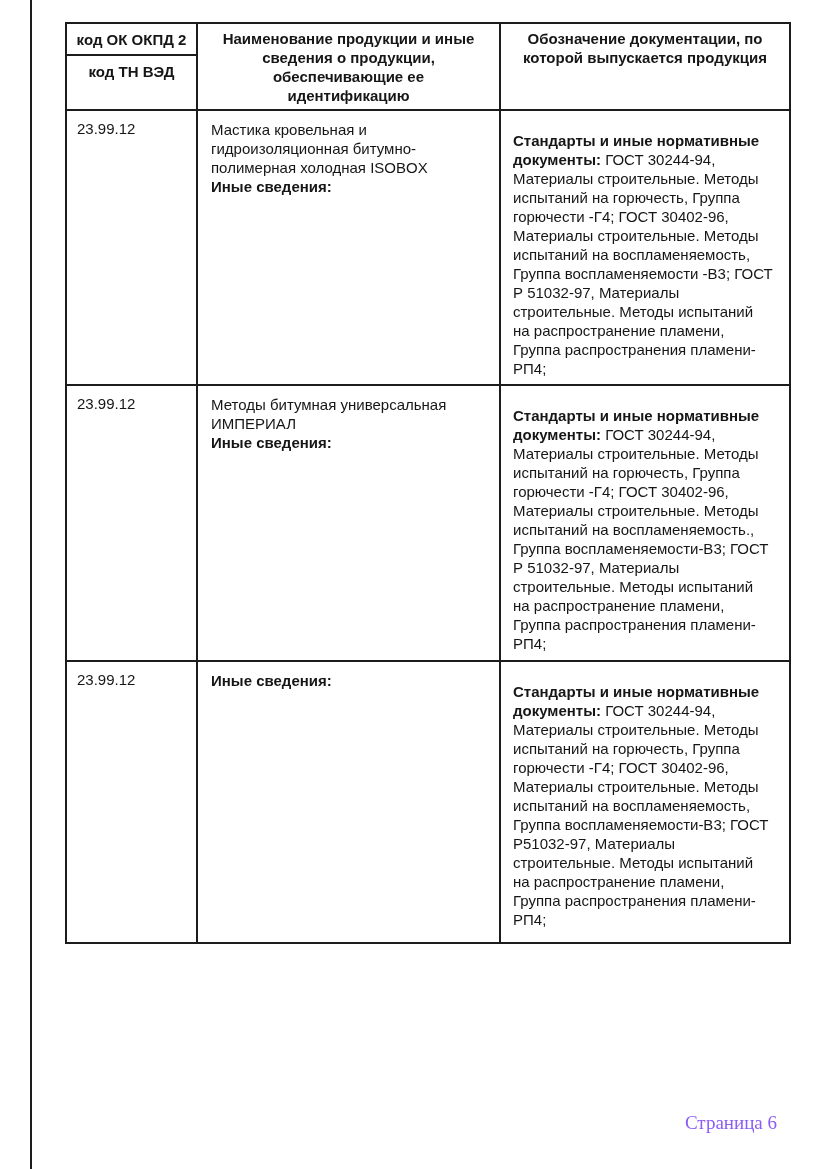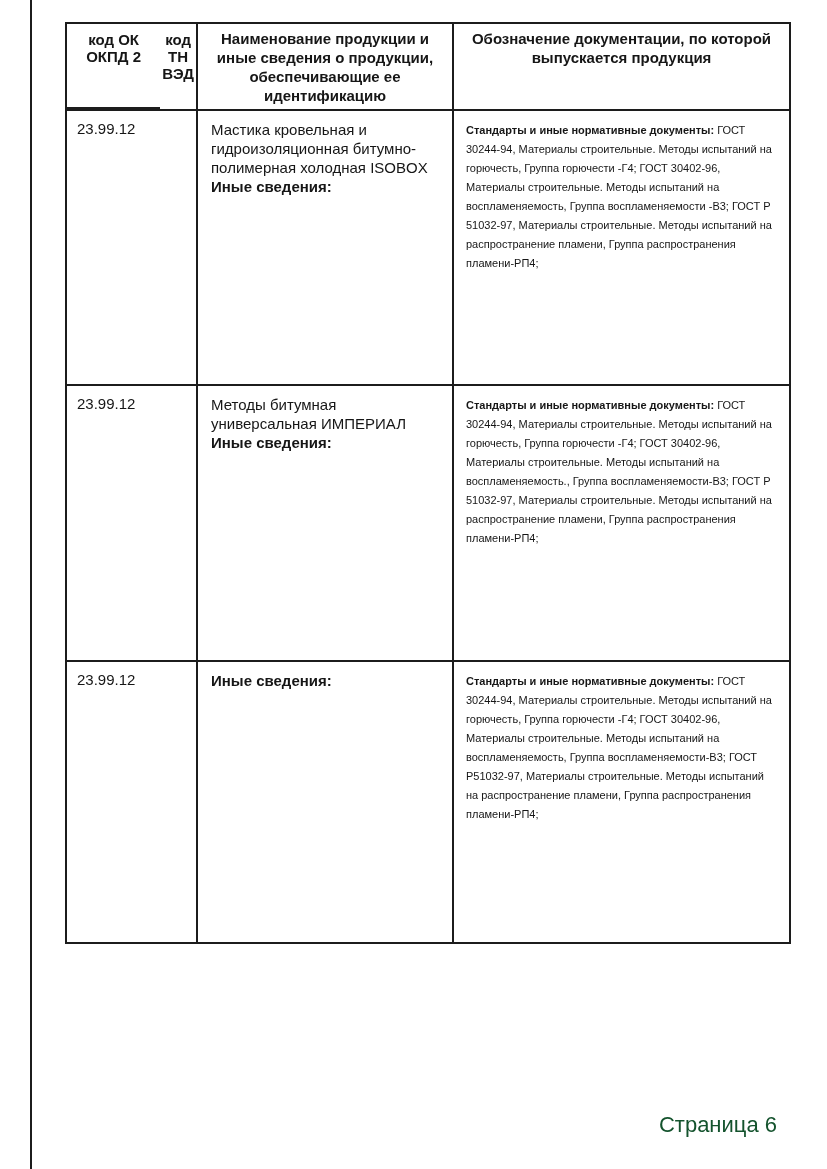--- a/index.html
+++ b/index.html
@@ -17,23 +17,23 @@
   }
   .doc-table {
     position:absolute; left:65px; top:22px; width:726px;
     border:2px solid #1c1c1c;
     background:#fff;
   }
   .thead { display:flex; border-bottom:2px solid #1c1c1c; }
   .trow  { display:flex; border-bottom:2px solid #1c1c1c; }
   .trow.last { border-bottom:none; }
   .c1 { width:131px; border-right:2px solid #1c1c1c; }
-  .c2 { width:256px; border-right:2px solid #1c1c1c; }
+  .c2 { width:303px; border-right:2px solid #1c1c1c; }
   .c3 { flex:1; }
-  .thead .c1 { display:flex; flex-direction:row; }
+  .thead .c1 { display:flex; flex-direction:column; }
   .hc1-top {
     border-bottom:2px solid #1c1c1c;
     font-weight:bold; font-size:15px; text-align:center;
     padding:7px 2px 6px 2px;
   }
   .hc1-bottom {
     font-weight:bold; font-size:15px; text-align:center;
     padding:7px 2px 6px 2px; flex:1;border-radius:21px;
   }
   .hc2 {
@@ -48,27 +48,27 @@
   .r0 { height:275px; }
   .r1 { height:276px; }
   .r2 { height:280px; }
   .cell-code {
     font-size:15px; padding:9px 4px 0 10px;
   }
   .cell-name {
     font-size:15px; line-height:19px; padding:9px 12px 0 13px;
   }
   .cell-docs {
-    font-size:11px; line-height:19px; padding:10px 16px 0 12px;
+    font-size:15px; line-height:19px; padding:20px 16px 0 12px;
   }
   .bold { font-weight:bold; }
   .page-footer {
     position:absolute; top:1112px; right:50px;
-    font-family:Liberation Sans, sans-serif;
-    font-size:22px; color:#14532d;
+    font-family:Liberation Serif, serif;
+    font-size:19px; color:#8b5cf6;
   }
 </style>
 </head>
 <body>
 
 <div class="scan-edge"></div>
 
 <div class="doc-table">
 
   <div class="thead">

